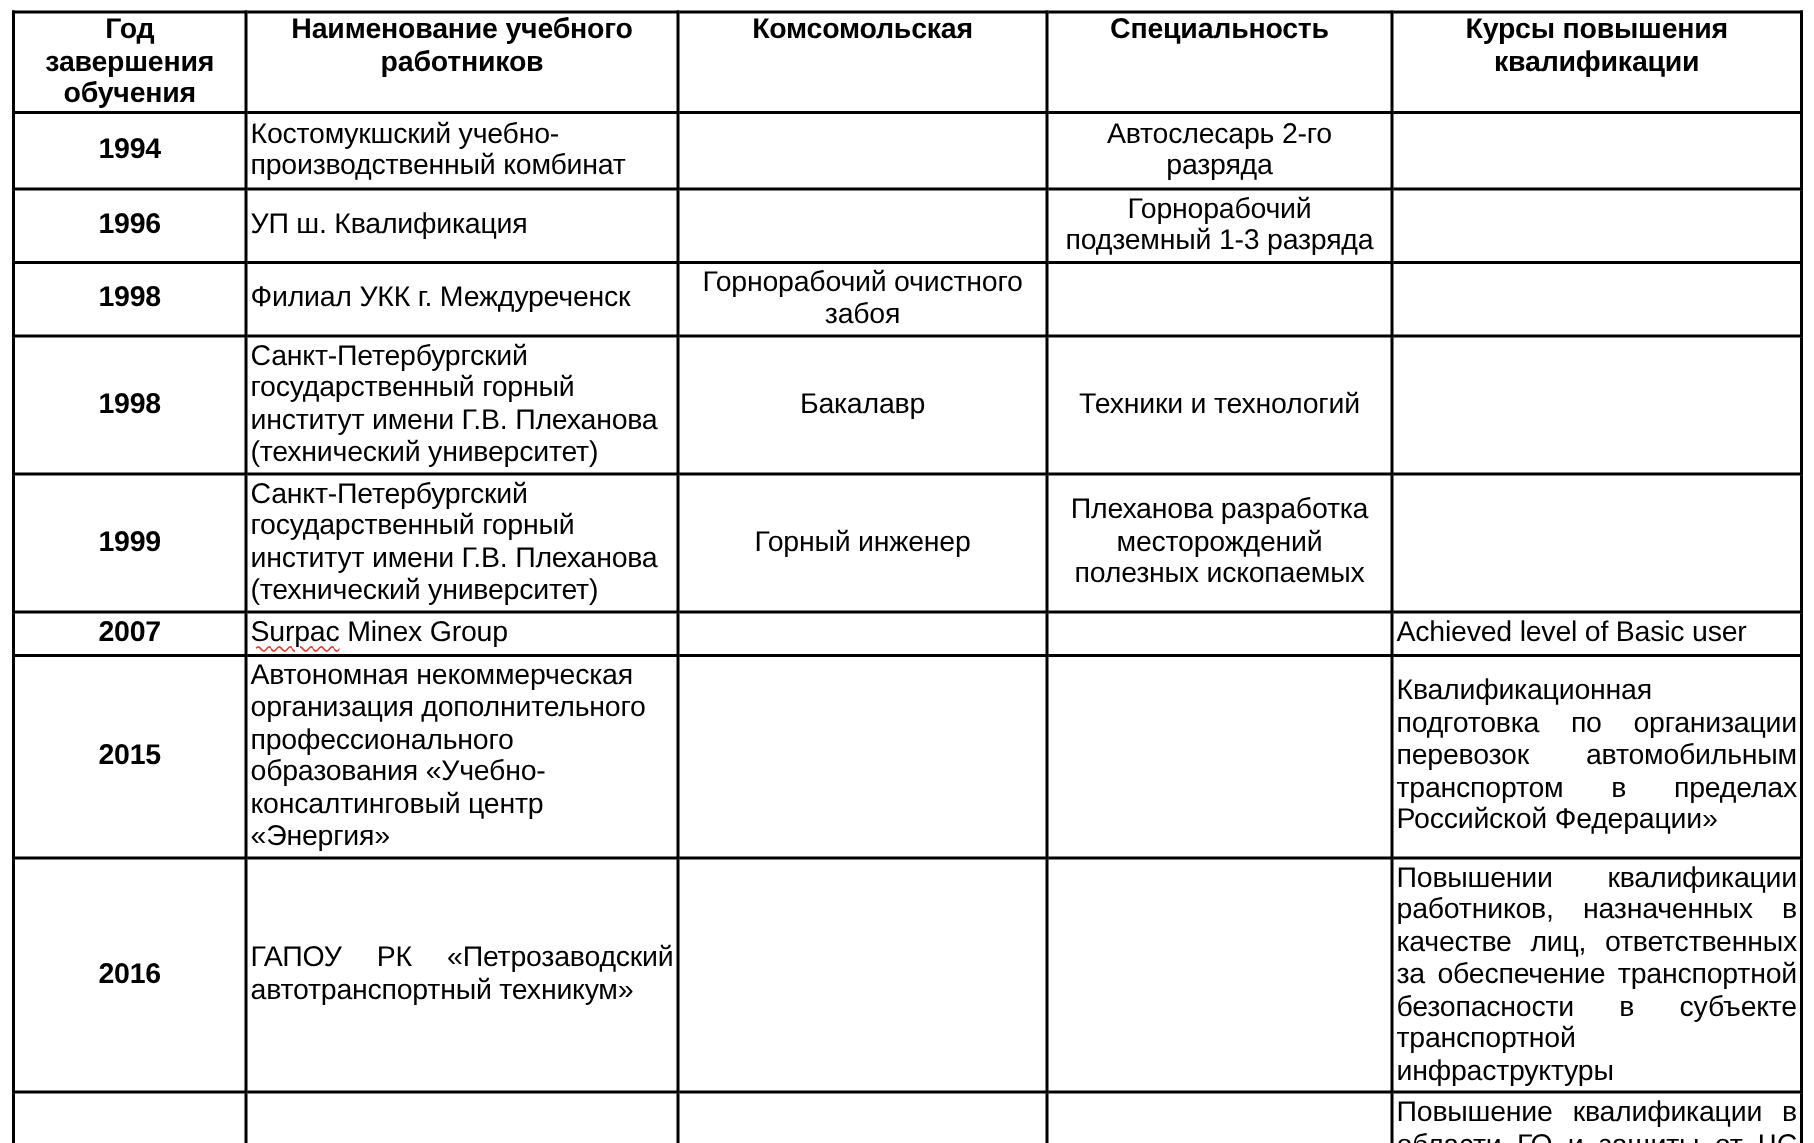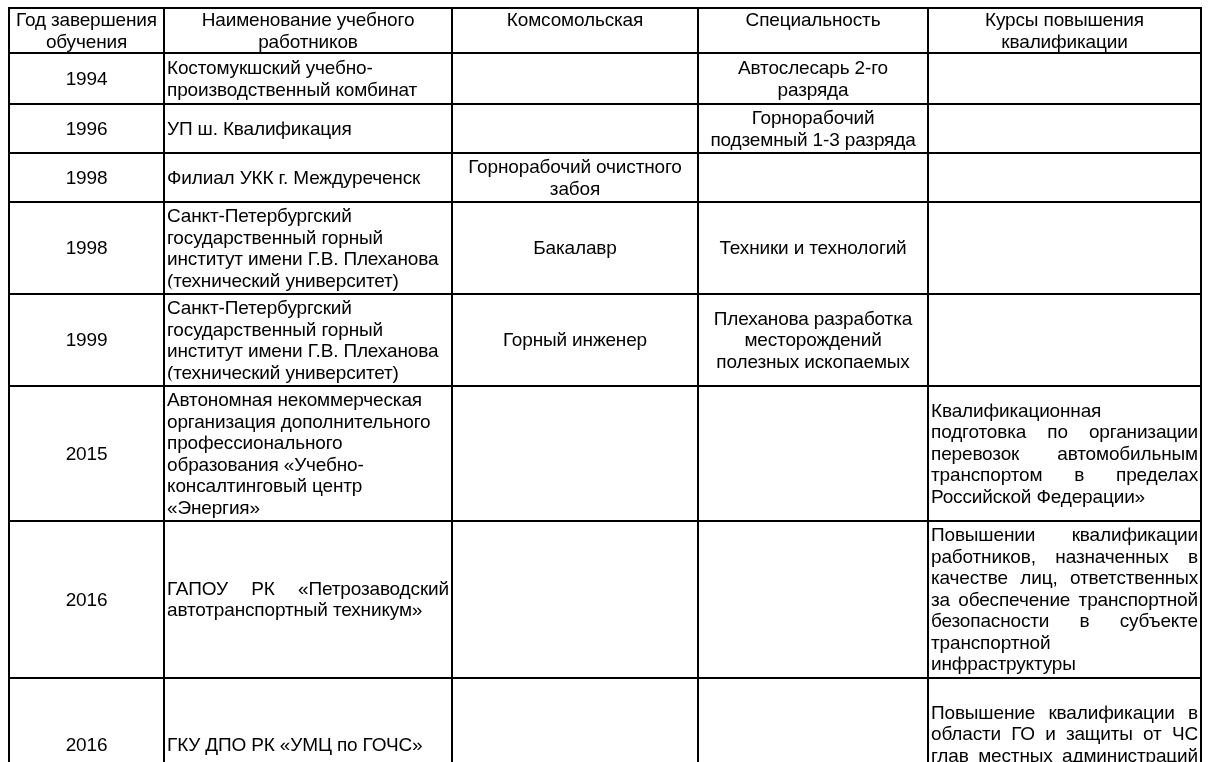--- a/index.html
+++ b/index.html
@@ -24,21 +24,21 @@
     font-size: 19px;
     line-height: 21.5px;
     letter-spacing: -0.15px;
   }
   table.edu th, table.edu td {
     border: 2px solid #000000;
     overflow: hidden;
     word-wrap: break-word;
   }
   table.edu th {
-    font-weight: normal;
+    font-weight: bold;
     text-align: center;
     vertical-align: top;
     padding: 0 2px;
   }
   table.edu td {
     vertical-align: middle;
     padding: 2px 2px;
   }
   col.c1 { width: 155px; }
   col.c2 { width: 288px; }
@@ -53,21 +53,21 @@
   tbody tr:nth-child(4) { height: 92px; }
   tbody tr:nth-child(5) { height: 87px; }
   tbody tr:nth-child(6) { height: 29px; }
   tbody tr:nth-child(7) { height: 131px; }
   tbody tr:nth-child(8) { height: 134px; }
   tbody tr:nth-child(9) { height: 82px; }
 
   td.al-left    { text-align: left; border-radius: 16px; }
   td.al-center  { text-align: center; }
   td.al-justify { text-align: justify; text-justify: inter-word; }
-  td.bold       { font-weight: normal; }
+  td.bold       { font-weight: bold; }
 
   .spellcheck {
     text-decoration-line: underline;
     text-decoration-style: wavy;
     text-decoration-color: #e03a2f;
     text-decoration-thickness: 1px;
     text-underline-offset: 3px;
   }
 </style>
 </head>
@@ -121,20 +121,27 @@
           <td class="al-left"></td>
         </tr>
         <tr>
           <td class="al-center bold">1999</td>
           <td class="al-left">Санкт-Петербургский государственный горный институт имени Г.В. Плеханова (технический университет)</td>
           <td class="al-center">Горный инженер</td>
           <td class="al-center">Плеханова разработка месторождений полезных ископаемых</td>
           <td class="al-left"></td>
         </tr>
         <tr>
+          <td class="al-center bold">2007</td>
+          <td class="al-left"><span class="spellcheck">Surpac</span><span> Minex Group</span></td>
+          <td class="al-center"></td>
+          <td class="al-center"></td>
+          <td class="al-left">Achieved level of Basic user</td>
+        </tr>
+        <tr>
           <td class="al-center bold">2015</td>
           <td class="al-left">Автономная некоммерческая организация дополнительного профессионального образования «Учебно-консалтинговый центр «Энергия»</td>
           <td class="al-center"></td>
           <td class="al-center"></td>
           <td class="al-justify">Квалификационная подготовка по организации перевозок автомобильным транспортом в пределах Российской Федерации»</td>
         </tr>
         <tr>
           <td class="al-center bold">2016</td>
           <td class="al-justify">ГАПОУ РК «Петрозаводский автотранспортный техникум»</td>
           <td class="al-center"></td>

